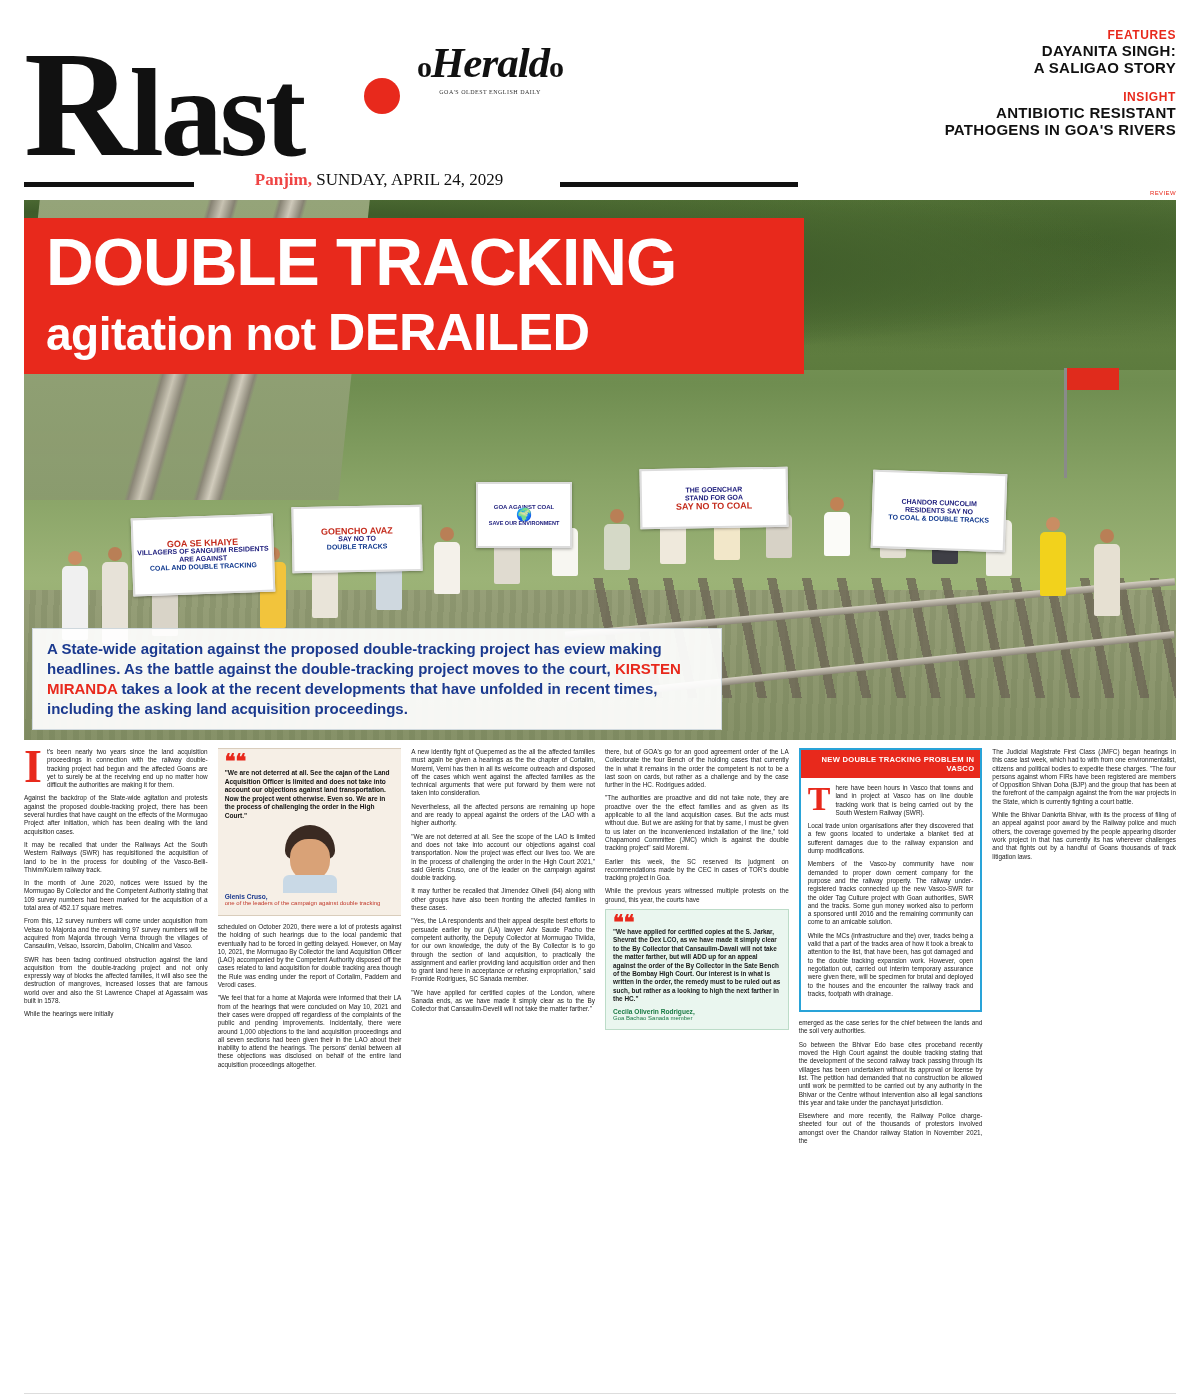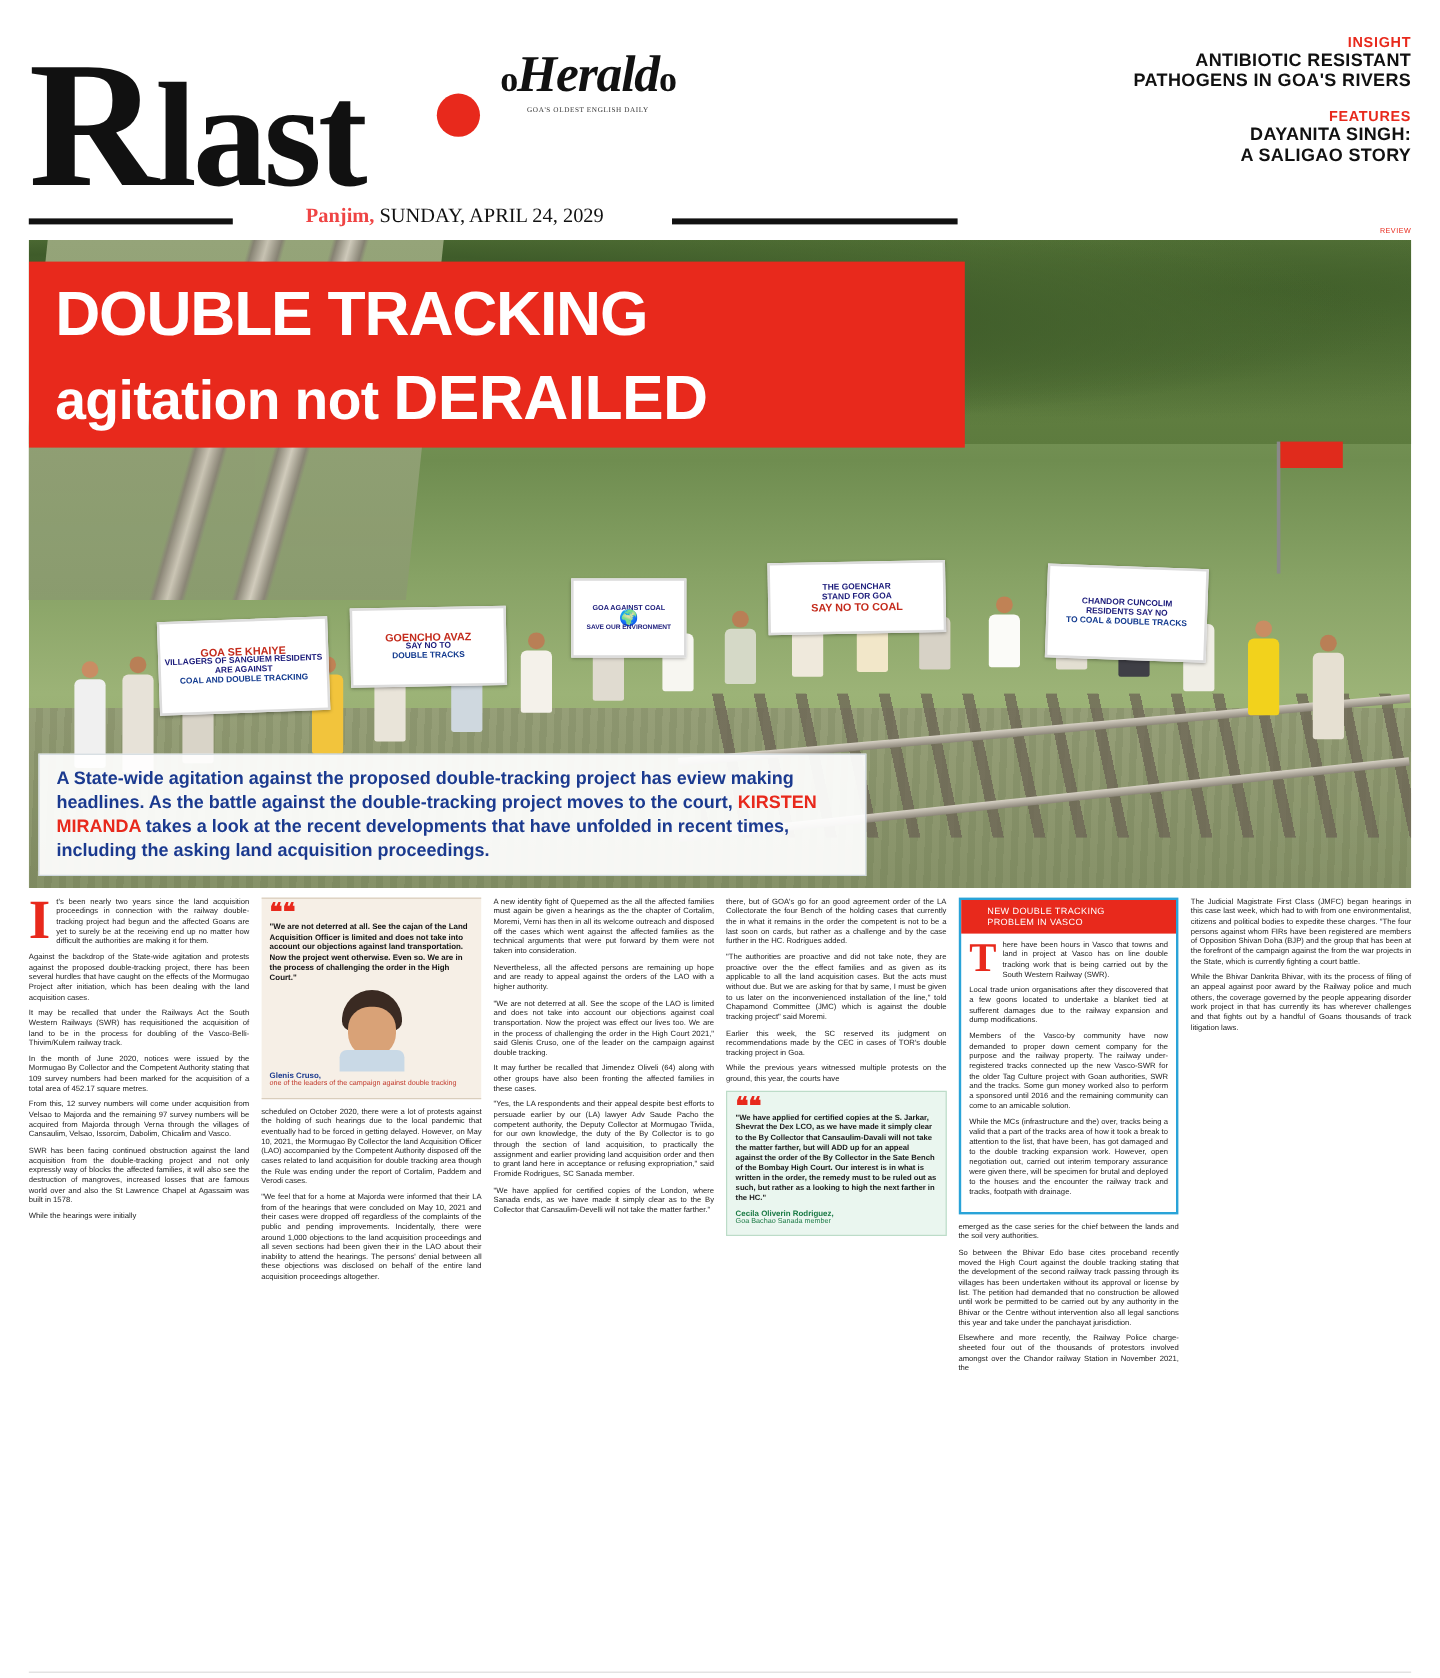--- a/index.html
+++ b/index.html
@@ -59,21 +59,21 @@
   .person .body{width:26px;border-radius:5px 5px 2px 2px;margin:1px auto 0;}
   .banner{position:absolute;background:#fff;border:2px solid #dcdcdc;box-shadow:0 1px 3px rgba(0,0,0,.35);
      display:flex;flex-direction:column;align-items:center;justify-content:center;overflow:hidden;}
   .banner .bl{font-size:7px;font-weight:bold;line-height:8px;text-align:center;color:#1a1a7a;padding:0 3px;}
   .banner .bl.red{color:#c42b1c;font-size:9px;}
   .banner .bl.blue{color:#123a8f;}
   .flagpole{position:absolute;width:3px;background:#8a8a8a;}
   .flag{position:absolute;width:52px;height:22px;background:#e02b1c;}
 
   .hero-head{position:absolute;left:0;top:18px;width:780px;background:#e8291c;padding:14px 20px 16px 22px;box-sizing:border-box;}
-  .hero-head .l1{font-family:"Liberation Sans",sans-serif;font-weight:bold;font-size:52px;line-height:60px;color:#fff;letter-spacing:-1px;}
+  .hero-head .l1{font-family:"Liberation Sans",sans-serif;font-weight:bold;font-size:66px;line-height:60px;color:#fff;letter-spacing:-1px;}
   .hero-head .l2{font-weight:bold;font-size:46px;line-height:48px;color:#fff;letter-spacing:-.5px;margin-top:16px;}
   .hero-head .l2 b{font-size:52px;}
   .standfirst{position:absolute;left:8px;bottom:10px;width:690px;background:rgba(255,255,255,.93);border:1px solid #cfd8dd;padding:10px 14px;box-sizing:border-box;}
   .standfirst p{margin:0;font-size:15px;line-height:20px;font-weight:bold;color:#1b3a8f;}
   .standfirst .byline{color:#e8291c;}
 
   
   .body-wrap{position:absolute;left:24px;top:748px;width:1152px;height:628px;}
   .cols{display:flex;gap:10px;height:100%;}
   .col{width:184px;position:relative;}
@@ -92,21 +92,21 @@
   .qrole{font-size:6px;color:#c0392b;text-align:left;line-height:7.4px;}
 
   
   .greenbox{background:#eaf6ef;border:1px solid #bcdcc8;padding:6px 7px 7px;margin:0 0 6px 0;}
   .greenbox .qt{font-size:6.4px;line-height:8.4px;font-weight:bold;color:#1a1a1a;}
   .greenbox .qname{color:#1b7a45;margin-top:4px;}
   .greenbox .qrole{color:#1b7a45;}
 
   
   .sidebox{border:2px solid #29a3d8;padding:0;background:#fff;}
-  .sidebox .hd{background:#e8291c;color:#fff;font-size:7.6px;font-weight:normal;letter-spacing:.3px;padding:5px 22px;}
+  .sidebox .hd{background:#e8291c;color:#fff;font-size:7.6px;font-weight:bold;letter-spacing:.3px;padding:5px 6px;text-align:right;}
   .sidebox .bd{padding:6px 7px 7px;}
   .sidebox p{font-size:6.4px;line-height:8.3px;}
   .sidebox .dropcap{color:#e8291c;font-size:34px;line-height:26px;}
 
   .footer-line{position:absolute;left:24px;bottom:4px;width:1152px;height:1px;background:#ddd;}
 </style>
 </head>
 <body>
 
 <div class="page">
@@ -123,28 +123,28 @@
     <div class="red-dot"></div>
     <div class="rule-left"></div>
     <div class="rule-right"></div>
     <div class="dateline">
       <span class="place">Panjim,</span>
       <span>SUNDAY, APRIL 24, 2029</span>
     </div>
 
     <div class="teasers">
       <div class="teaser">
+        <div class="kicker">FEATURES</div>
+        <div class="line">DAYANITA SINGH:</div>
+        <div class="line">A SALIGAO STORY</div>
+      </div>
+      <div class="teaser">
         <div class="kicker">INSIGHT</div>
         <div class="line">ANTIBIOTIC RESISTANT</div>
         <div class="line">PATHOGENS IN GOA'S RIVERS</div>
-      </div>
-      <div class="teaser">
-        <div class="kicker">FEATURES</div>
-        <div class="line">DAYANITA SINGH:</div>
-        <div class="line">A SALIGAO STORY</div>
       </div>
     </div>
     <div class="issue-tag">REVIEW</div>
   </div>
 
   <div class="hero">
     <div class="hero-photo">
       <div class="hero-trees"></div>
       <div class="rail-a"></div>
       <div class="ballast"></div>

